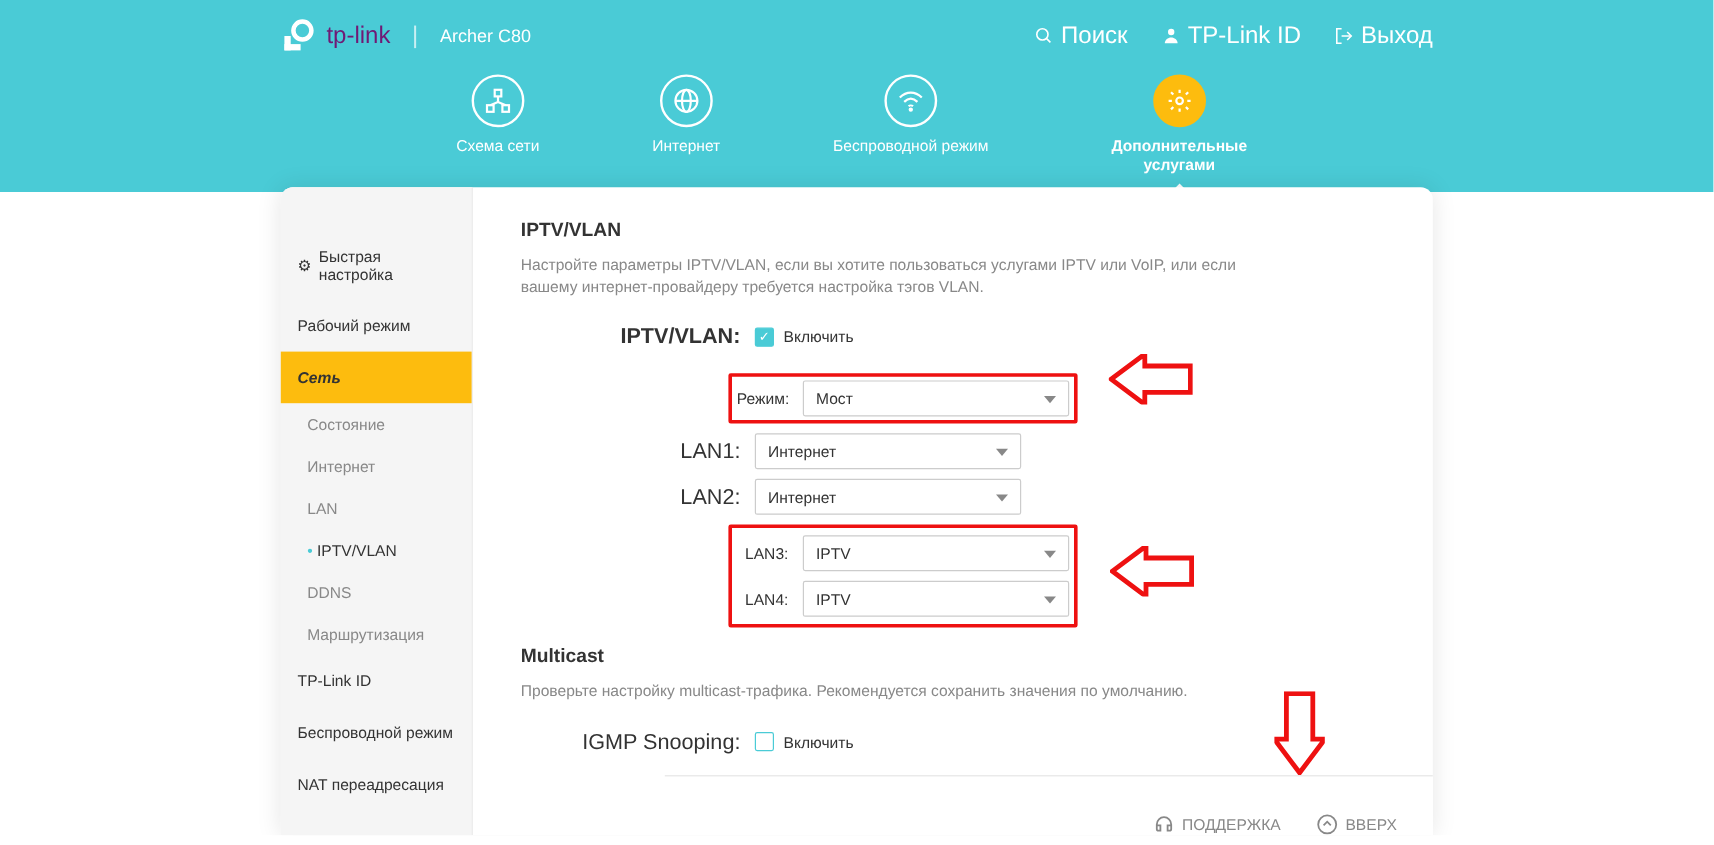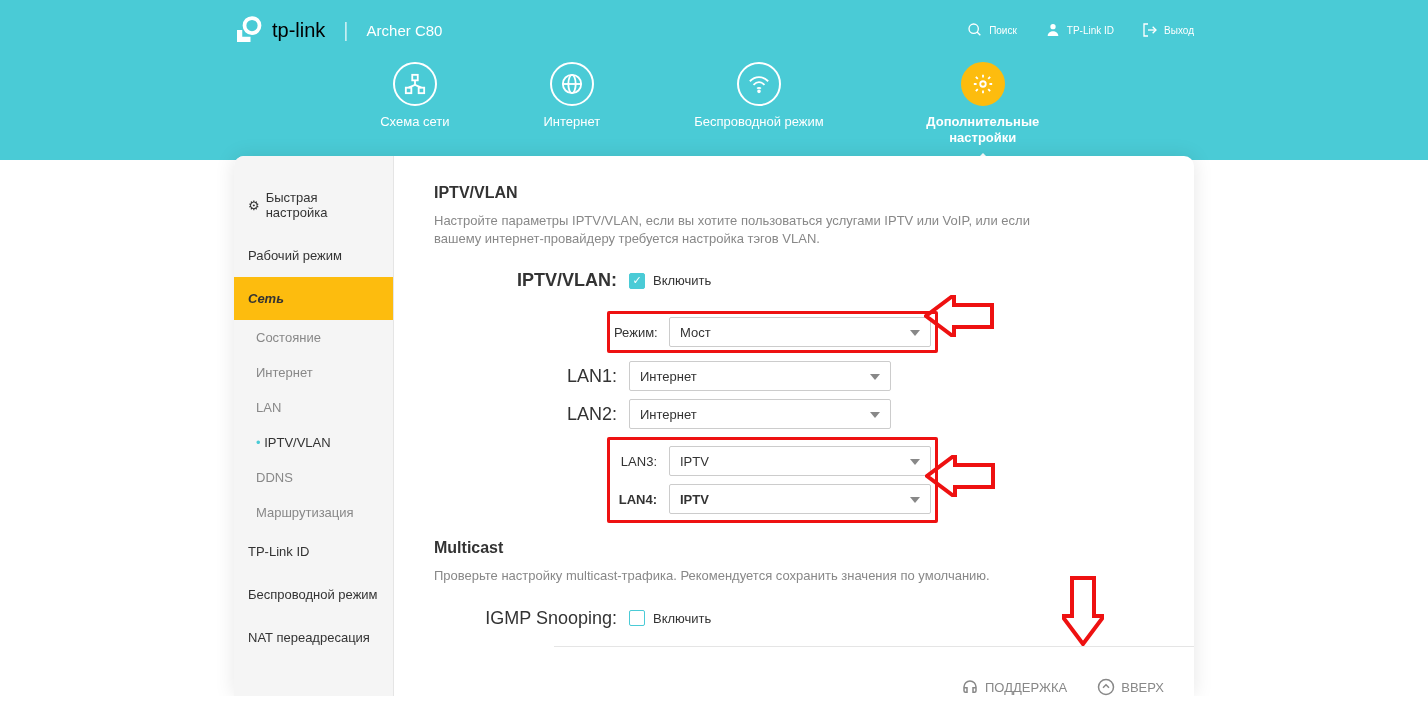--- a/index.html
+++ b/index.html
@@ -11,41 +11,41 @@
   }
   .header-top {
     display: flex;
     align-items: center;
     justify-content: space-between;
     padding: 15px 0;
     max-width: 960px;
     margin: 0 auto;
   }
   .logo-area { display:flex; align-items:center; gap:18px; }
-  .tplink-logo { display:flex; align-items:center; gap:8px; color:#000000; font-size:20px; font-weight:400; }
+  .tplink-logo { display:flex; align-items:center; gap:8px; color:#701a75; font-size:20px; font-weight:400; }
   .tplink-logo svg { width:30px; height:30px; }
   .logo-divider { color:#fff; opacity:0.7; font-size:20px; }
   .model { color:#fff; font-size:15px; }
   .header-right { display:flex; gap:28px; }
-  .header-link { display:flex; align-items:center; gap:6px; color:#fff; font-size:10px; cursor:pointer; }
+  .header-link { display:flex; align-items:center; gap:6px; color:#fff; font-size:20px; cursor:pointer; }
   .tabs-row { display:flex; justify-content:center; gap:94px; margin-top:2px; }
   .tab { display:flex; flex-direction:column; align-items:center; gap:8px; color:#fff; font-size:13px; cursor:pointer; position:relative; }
   .tab-icon { width:44px; height:44px; border:2px solid #fff; border-radius:50%; display:flex; align-items:center; justify-content:center; }
   .tab.active .tab-icon { background:#fdbc0e; border-color:#fdbc0e; }
   .tab.active { font-weight:bold; }
   .tab-label { text-align:center; max-width:130px; line-height:1.2; }
   .tab.active::after {
     content:''; position:absolute; bottom:-16px; left:50%; transform:translateX(-50%);
     border-left:8px solid transparent; border-right:8px solid transparent; border-bottom:8px solid #fff;
   }
   .container {
     max-width: 960px; margin: -4px auto 0; background:#fff; border-radius:10px 10px 0 0;
     box-shadow: 0 0 20px rgba(0,0,0,0.1); display:flex; min-height:540px; position:relative; overflow:visible;
   }
-  .sidebar { width:160px; background:#f5f5f5; border-right:1px solid #e5e5e5; padding-top:20px; border-radius:10px 0 0 0; }
+  .sidebar { width:160px; background:#f5f5f5; border-right:1px solid #e5e5e5; padding-top:36px; border-radius:10px 0 0 0; }
   .side-item {
     padding:14px 14px; font-size:13px; color:#333; cursor:pointer; display:flex; align-items:center; gap:6px;
   }
   .side-item.gear::before {
     content:'⚙'; font-size:13px;
   }
   .side-item.active { background:#fdbc0e; font-weight:bold;font-style:italic; }
   .side-sub { padding:10px 14px 10px 22px; font-size:13px; color:#888; cursor:pointer; }
   .side-sub.active { color:#333; font-weight:500; }
   .side-sub.active::before { content:'• '; color:#4acbd6; }
@@ -53,21 +53,21 @@
   .section-title { font-size:16px; font-weight:bold; color:#333; margin-bottom:10px; }
   .section-desc { font-size:13px; color:#888; line-height:1.4; margin-bottom:22px; max-width:620px; }
   .form-area { }
   .row { display:flex; align-items:center; margin-bottom:8px; }
   .row .lbl { width:195px; text-align:right; padding-right:12px; font-size:18px; color:#333; }
   .row .val { display:flex; align-items:center; gap:8px; position:relative; }
   .checkbox { width:16px; height:16px; border:1px solid #4acbd6; border-radius:2px; display:inline-flex; align-items:center; justify-content:center; background:#4acbd6; color:#fff; font-size:11px; }
   .checkbox.unchecked { background:#fff; }
   .chk-label { font-size:13px; color:#333; }
   .select {
-    width:262px; height:30px; border:1px solid #ccc; border-radius:2px; padding:0 28px 0 10px;
+    width:222px; height:30px; border:1px solid #ccc; border-radius:2px; padding:0 28px 0 10px;
     font-size:13px; color:#333; display:flex; align-items:center; position:relative; background:#fff; cursor:pointer;
   }
   .select::after {
     content:''; position:absolute; right:10px; top:12px;
     border-left:5px solid transparent; border-right:5px solid transparent; border-top:6px solid #888;
   }
   .red-box { border:3px solid #e11; border-radius:2px; padding:3px 4px; display:inline-block; }
   .red-box-double { border:3px solid #e11; border-radius:2px; padding:6px 4px 2px; display:inline-block; }
   .red-arrow { position:absolute; pointer-events:none; }
   .red-arrow svg { display:block; }
@@ -160,21 +160,21 @@
         </div>
       <div class="tab-label">Беспроводной режим</div>
     </div>
     <div class="tab active">
       <div class="tab-icon">
           <svg width="22" height="22" viewBox="0 0 24 24" fill="none" stroke="#fff" stroke-width="2">
             <circle cx="12" cy="12" r="3"></circle>
             <path d="M12 2v3M12 19v3M4.2 4.2l2.1 2.1M17.7 17.7l2.1 2.1M2 12h3M19 12h3M4.2 19.8l2.1-2.1M17.7 6.3l2.1-2.1"></path>
           </svg>
         </div>
-      <div class="tab-label">Дополнительные настройки</div>
+      <div class="tab-label">Дополнительные услугами</div>
     </div>
   </div>
 </div>
 
 <div class="container">
   <div class="sidebar">
     <div class="side-item gear">
         <span>Быстрая настройка</span>
       </div>
     <div class="side-item">Рабочий режим</div>
@@ -236,21 +236,21 @@
       </div>
 
       <div style="position:relative;margin-left:173px;">
         <div class="red-box-double">
           <div class="row" style="margin-bottom:8px;">
             <span style="width:55px;text-align:right;padding-right:12px;font-size:13px;">LAN3:</span>
             <div class="select">
                 <span>IPTV</span>
               </div>
           </div>
-          <div class="row" style="margin-bottom:4px;font-weight:bold;">
+          <div class="row" style="margin-bottom:4px;">
             <span style="width:55px;text-align:right;padding-right:12px;font-size:13px;">LAN4:</span>
             <div class="select">
                 <span>IPTV</span>
               </div>
           </div>
         </div>
         <div class="red-arrow" style="left:318px;top:18px;">
           <svg width="70" height="42">
               <path d="M68 10 L68 32 L30 32 L30 42 L2 21 L30 0 L30 10 Z" fill="none" stroke="#e11" stroke-width="4"></path>
             </svg>

